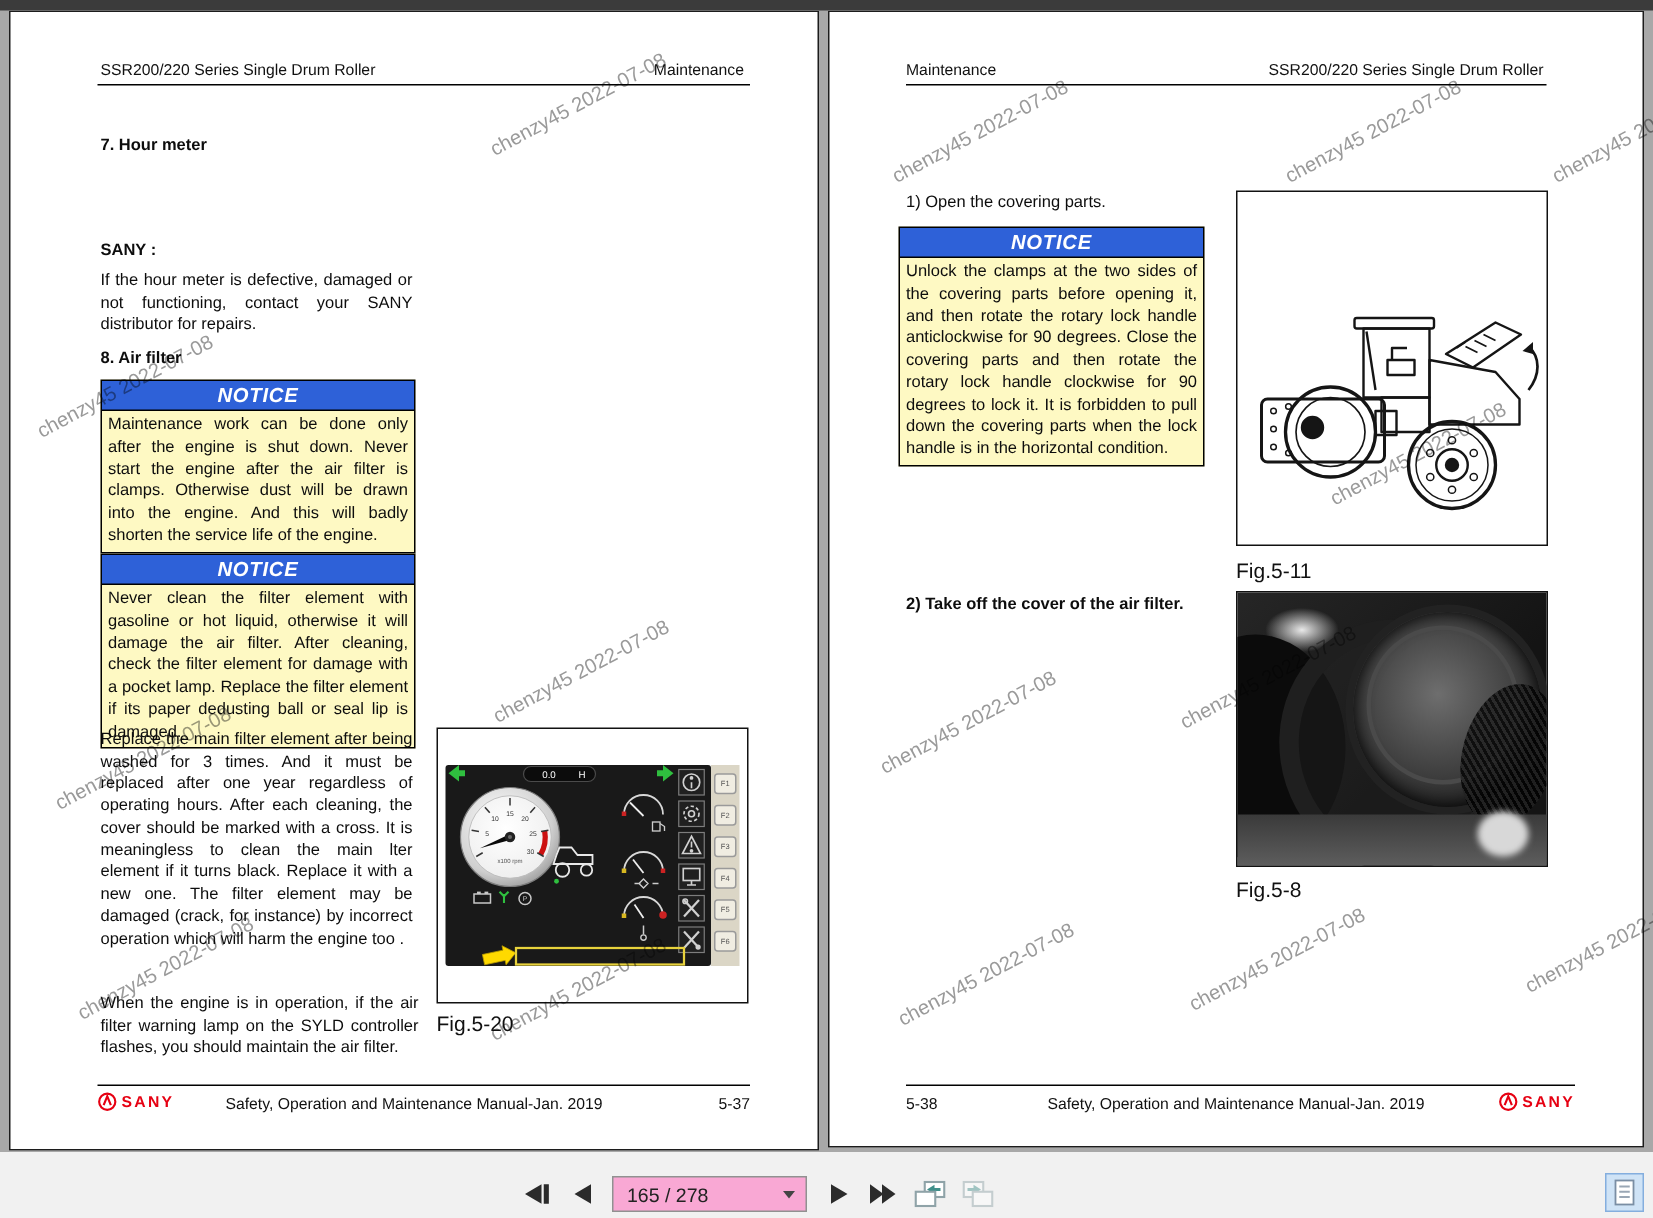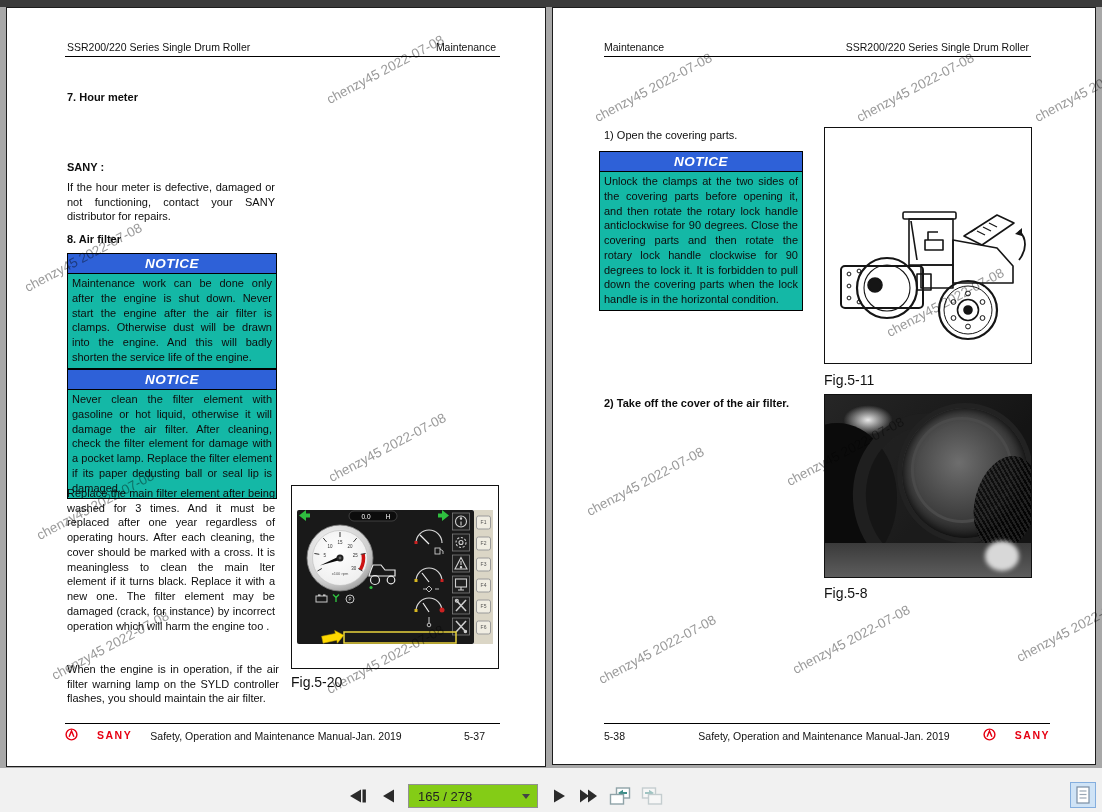--- a/index.html
+++ b/index.html
@@ -7,33 +7,33 @@
   .app{position:relative;width:1102px;height:812px;background:#a8a8a8;overflow:hidden;}
   .abs{position:absolute;}
   .top-strip{left:0;top:0;width:1102px;height:7px;background:#3b3b3b;}
   .page{background:#fff;border:1px solid #1c1c1c;box-sizing:border-box;}
   .hdr{font-size:10.5px;color:#111;white-space:nowrap;}
   .rule{border-top:1.3px solid #000;}
   .h{font-size:11px;font-weight:bold;color:#0d0d0d;}
   .p{font-size:11px;line-height:1.34;text-align:justify;color:#0d0d0d;}
   .cap{font-size:14px;color:#111;}
   .figbox{border:1px solid #111;background:#fff;box-sizing:border-box;}
-  .notice-box{border:1.5px solid #000;background:#14b8a6;box-sizing:border-box;}
+  .notice-box{border:1.5px solid #000;background:#fef9c3;box-sizing:border-box;}
   .notice-head{height:19px;background:#2e61d8;color:#fff;font-weight:bold;font-style:italic;
     font-size:13.5px;text-align:center;line-height:19px;border-bottom:1.5px solid #000;letter-spacing:.5px;}
   .notice-body{padding:2px 4px 3px 4px;font-size:11px;line-height:1.345;text-align:justify;color:#0d0d0d;}
   .footer-line{border-top:1.4px solid #000;}
   .foot-txt{font-size:10.5px;color:#111;white-space:nowrap;}
-  .sany{display:flex;align-items:center;gap:19px;}
+  .sany{display:flex;align-items:center;gap:3px;}
   .sany-word{color:#e60012;font-weight:bold;font-size:10.5px;letter-spacing:1.5px;}
   .wm-layer{left:0;top:7px;width:1102px;height:758px;pointer-events:none;mix-blend-mode:multiply;z-index:40;}
   .wm{position:absolute;font-size:13.5px;color:#9a9a9a;transform:rotate(-28deg);white-space:nowrap;}
   .toolbar{left:0;top:768px;width:1102px;height:44px;background:#f1f1f1;}
   .tbtn{display:flex;align-items:center;justify-content:center;cursor:default;}
-  .combo{background:#84cc16;border:1px solid #919191;box-sizing:border-box;font-size:13px;color:#222;
+  .combo{background:#f9a8d4;border:1px solid #919191;box-sizing:border-box;font-size:13px;color:#222;
     display:flex;align-items:center;padding-left:9px;}
   .combo .caret{margin-left:auto;margin-right:7px;width:0;height:0;border-left:4px solid transparent;
     border-right:4px solid transparent;border-top:5px solid #444;}
   .doc-btn{background:#cfe3f6;border:1px solid #84aede;box-sizing:border-box;display:flex;align-items:center;justify-content:center;}
   
   .photo{position:relative;width:100%;height:100%;background:linear-gradient(135deg,#262626,#141414 60%);overflow:hidden;}
   .photo .glow{position:absolute;left:8px;top:4px;width:70px;height:42px;border-radius:50%;
     background:radial-gradient(closest-side,#e9e9e9,rgba(80,80,80,0) 70%);}
   .photo .leftmass{position:absolute;left:-48px;top:28px;width:120px;height:150px;border-radius:50%;background:#0b0b0b;}
   .photo .seal{position:absolute;left:28px;top:18px;width:128px;height:142px;border-radius:50%;
@@ -229,21 +229,21 @@
 
     <div class="abs footer-line" style="left:58px;right:45px;top:715px;"></div>
     <div class="abs sany" style="left:58px;top:720px;">
       <svg width="13" height="13" viewBox="0 0 20 20">
         <circle cx="10" cy="10" r="8.3" fill="none" stroke="#e60012" stroke-width="2.2"></circle>
         <path d="M6.3 13.5 L10 4.5 L13.7 13.5" fill="none" stroke="#e60012" stroke-width="2.2"></path>
       </svg>
       <span class="sany-word">SANY</span>
     </div>
     <div class="abs foot-txt" style="left:0;right:0;top:722px;text-align:center;">Safety, Operation and Maintenance Manual-Jan. 2019</div>
-    <div class="abs foot-txt" style="right:60px;top:722px;">5-37</div>
+    <div class="abs foot-txt" style="right:45px;top:722px;">5-37</div>
   </div>
 
   <div class="abs page" style="left:552px;top:7px;width:544px;height:758px;">
     <div class="abs hdr" style="left:51px;top:33px;">Maintenance</div>
     <div class="abs hdr" style="right:66px;top:33px;">SSR200/220 Series Single Drum Roller</div>
     <div class="abs rule" style="left:51px;right:64px;top:48px;"></div>
 
     <div class="abs p" style="left:51px;top:120px;width:210px;">1) Open the covering parts.</div>
 
     <div class="abs notice-box" style="left:46px;top:143px;width:204px;">

